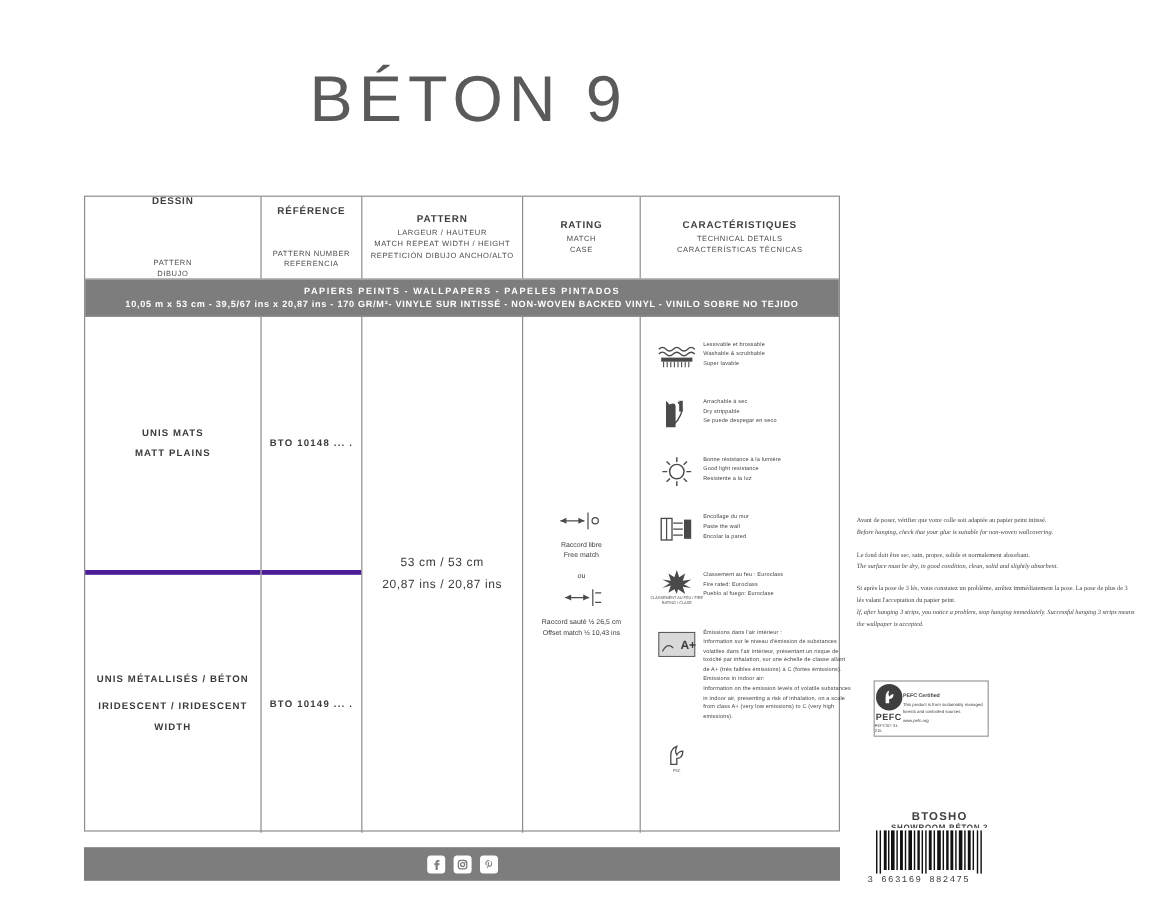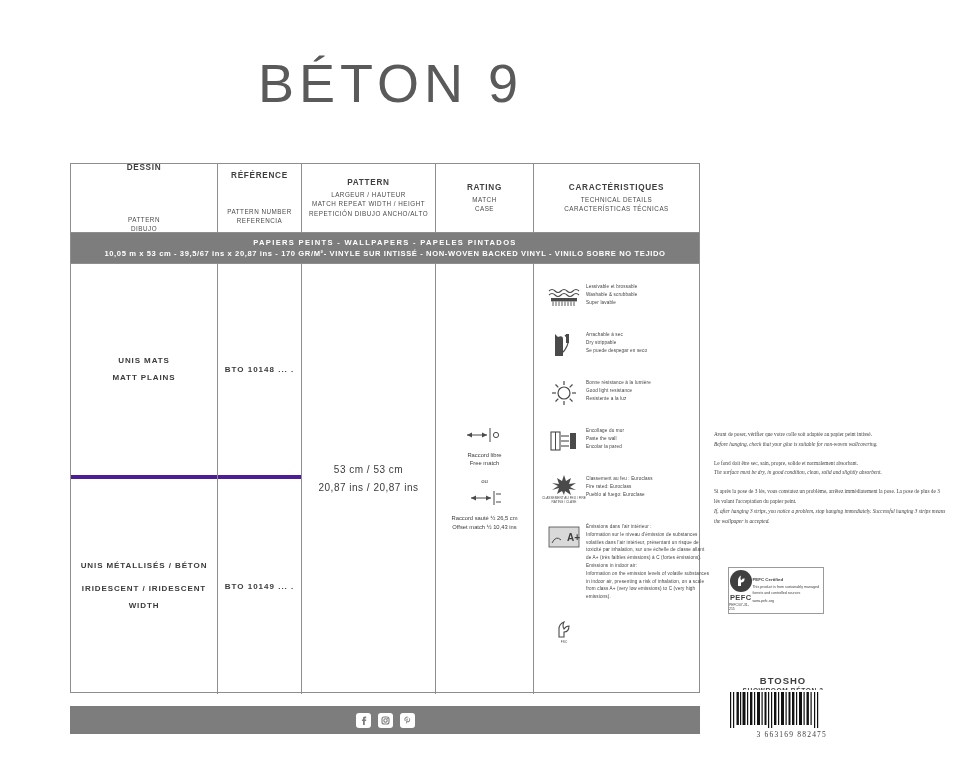--- a/index.html
+++ b/index.html
@@ -304,25 +304,25 @@
     top: 690px;
     width: 96px;
     height: 40px;
   }
   .barcode svg { display: block; }
   .barcode-num {
     position: absolute;
     left: 723px;
     top: 730px;
     width: 104px;
-    text-align: right;
+    text-align: left;
     font-size: 7.5px;
     letter-spacing: 1.2px;
     color: #3f3f3f;
-    font-family: Liberation Serif, serif;
+    font-family: Liberation Mono, monospace;
   }
 
   
   .footer {
     position: absolute;
     left: 70px;
     top: 706px;
     width: 630px;
     height: 28px;
     background: #7d7d7d;

